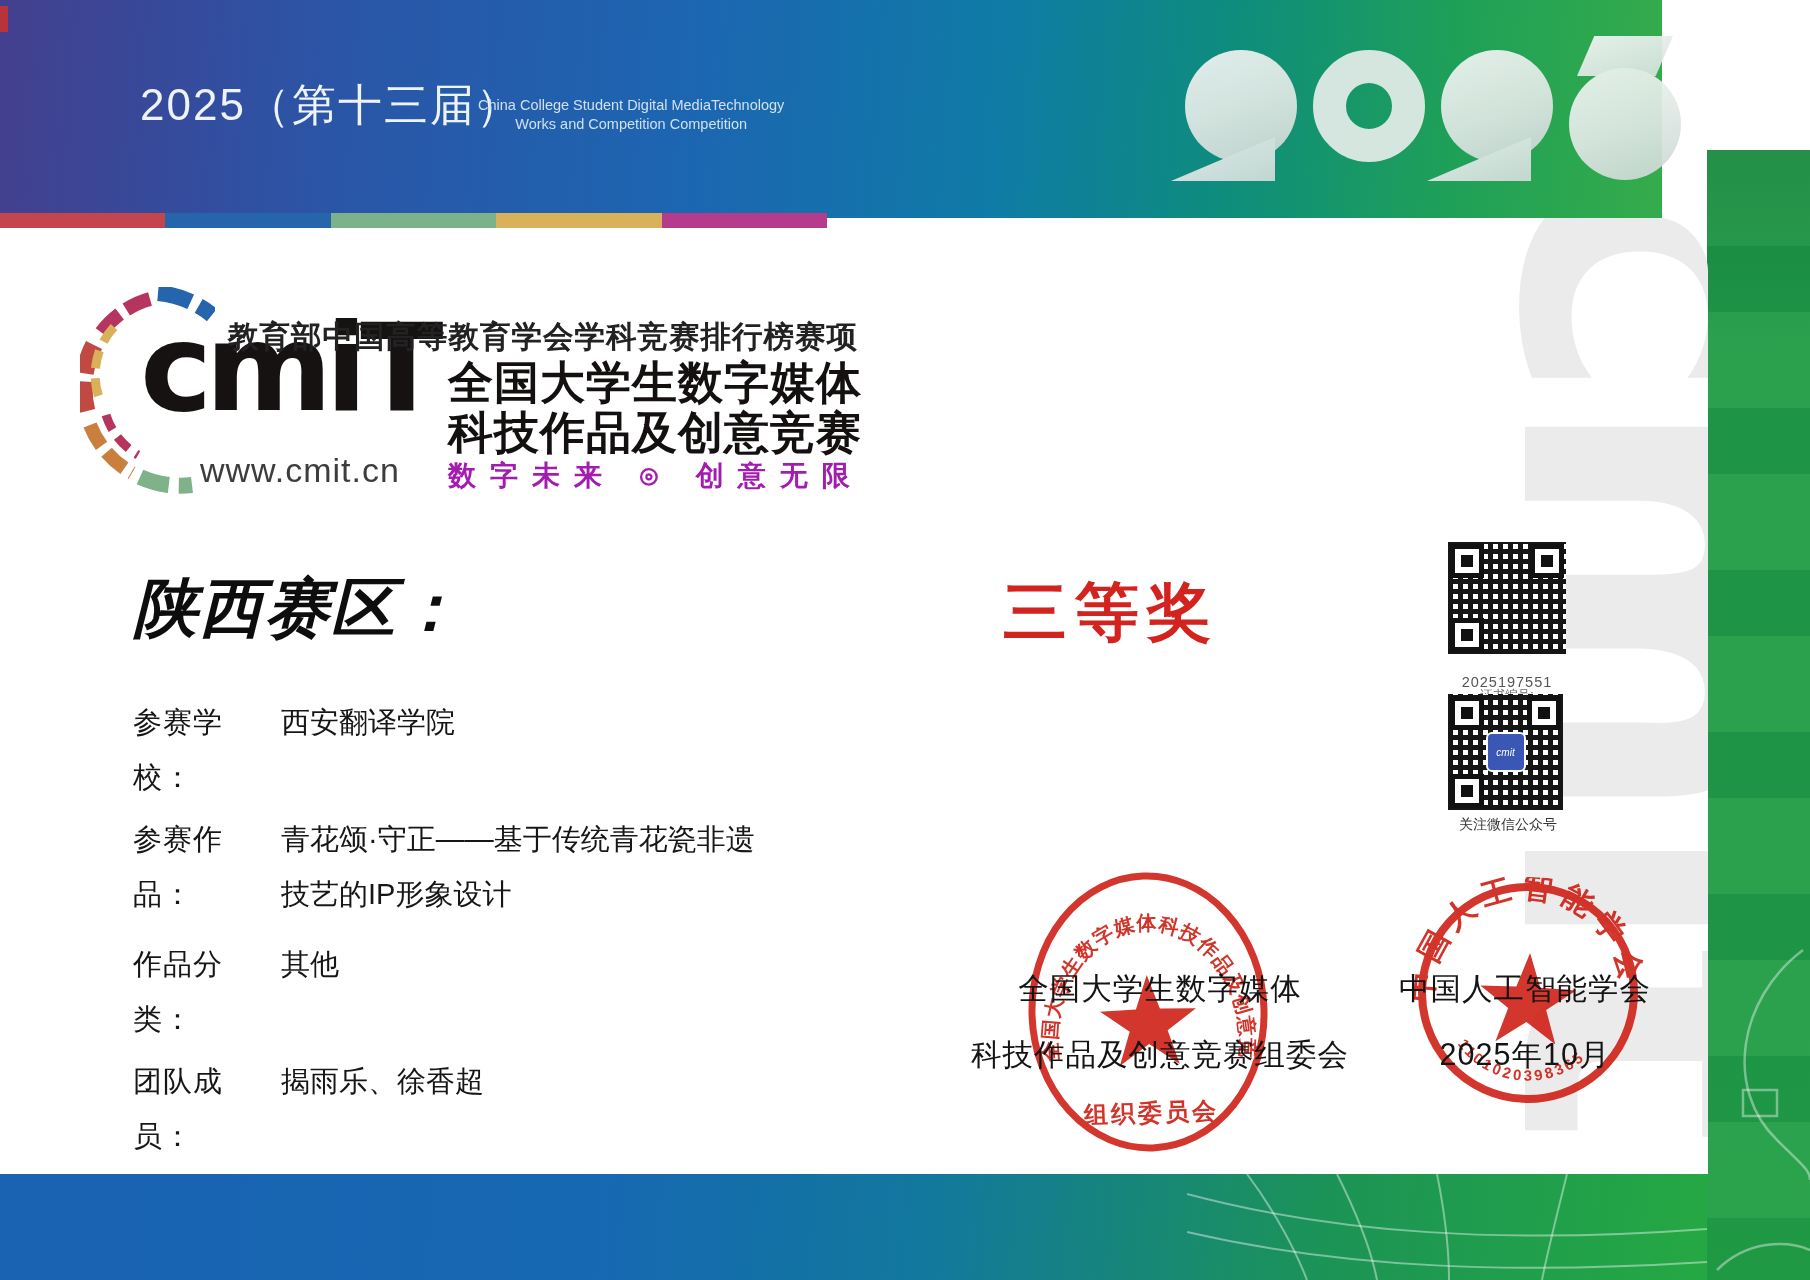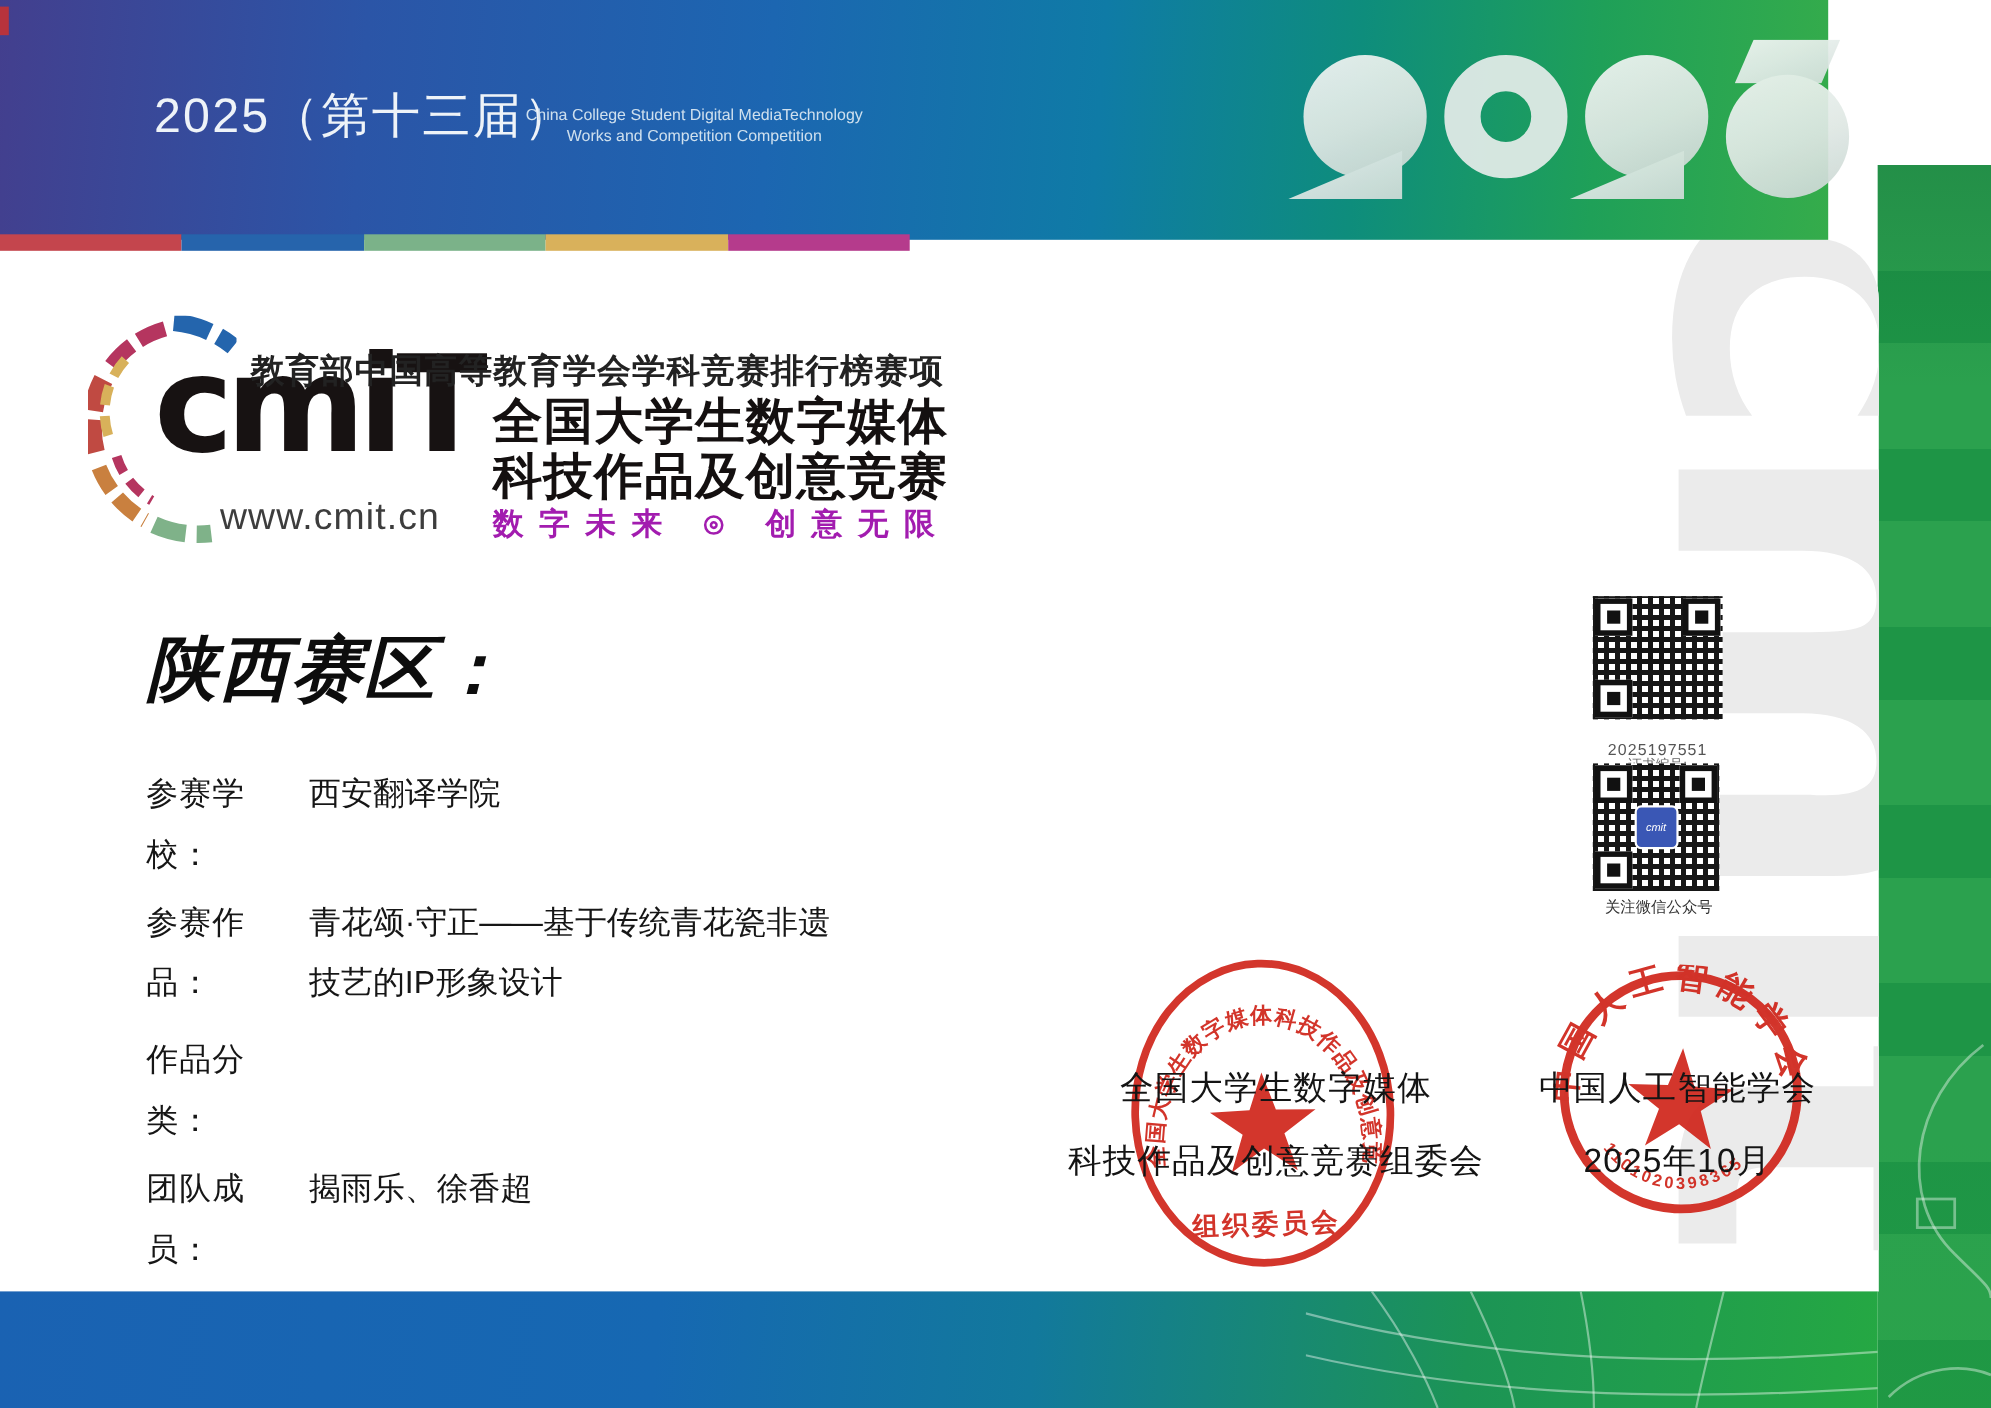--- a/index.html
+++ b/index.html
@@ -179,20 +179,21 @@
     </g>
   </svg>
   <div class="z logotype">cmiT</div>
   <div class="z ranking-tagline">教育部中国高等教育学会学科竞赛排行榜赛项</div>
   <div class="z cn-title t1">全国大学生数字媒体</div>
   <div class="z cn-title t2">科技作品及创意竞赛</div>
   <div class="z website">www.cmit.cn</div>
   <div class="z slogan">数字未来 ⊙ 创意无限</div>
 
   <div class="z region">陕西赛区：</div>
+  <div class="z prize" style="color: rgb(211, 35, 30);">三等奖</div>
 
   <div class="qr qr1 z">
     <div class="f tl"></div>
     <div class="f tr"></div>
     <div class="f bl"></div>
   </div>
   <div class="qr-label cert-label">证书编号:</div>
   <div class="qr-label cert-number">2025197551</div>
   <div class="qr qr2 z">
     <div class="f tl"></div>
@@ -206,20 +207,21 @@
     <div class="drow">
       <div class="dlabel">参赛学校：</div>
       <div class="dvalue">西安翻译学院</div>
     </div>
     <div class="drow wrap">
       <div class="dlabel">参赛作品：</div>
       <div class="dvalue">青花颂·守正——基于传统青花瓷非遗技艺的IP形象设计</div>
     </div>
     <div class="drow">
       <div class="dlabel">作品分类：</div>
+      <div class="dvalue">其他</div>
     </div>
     <div class="drow">
       <div class="dlabel">团队成员：</div>
       <div class="dvalue">揭雨乐、徐香超</div>
     </div>
 
   </div>
 
   <div class="org l1">全国大学生数字媒体</div>
   <div class="org l2">科技作品及创意竞赛组委会</div>

